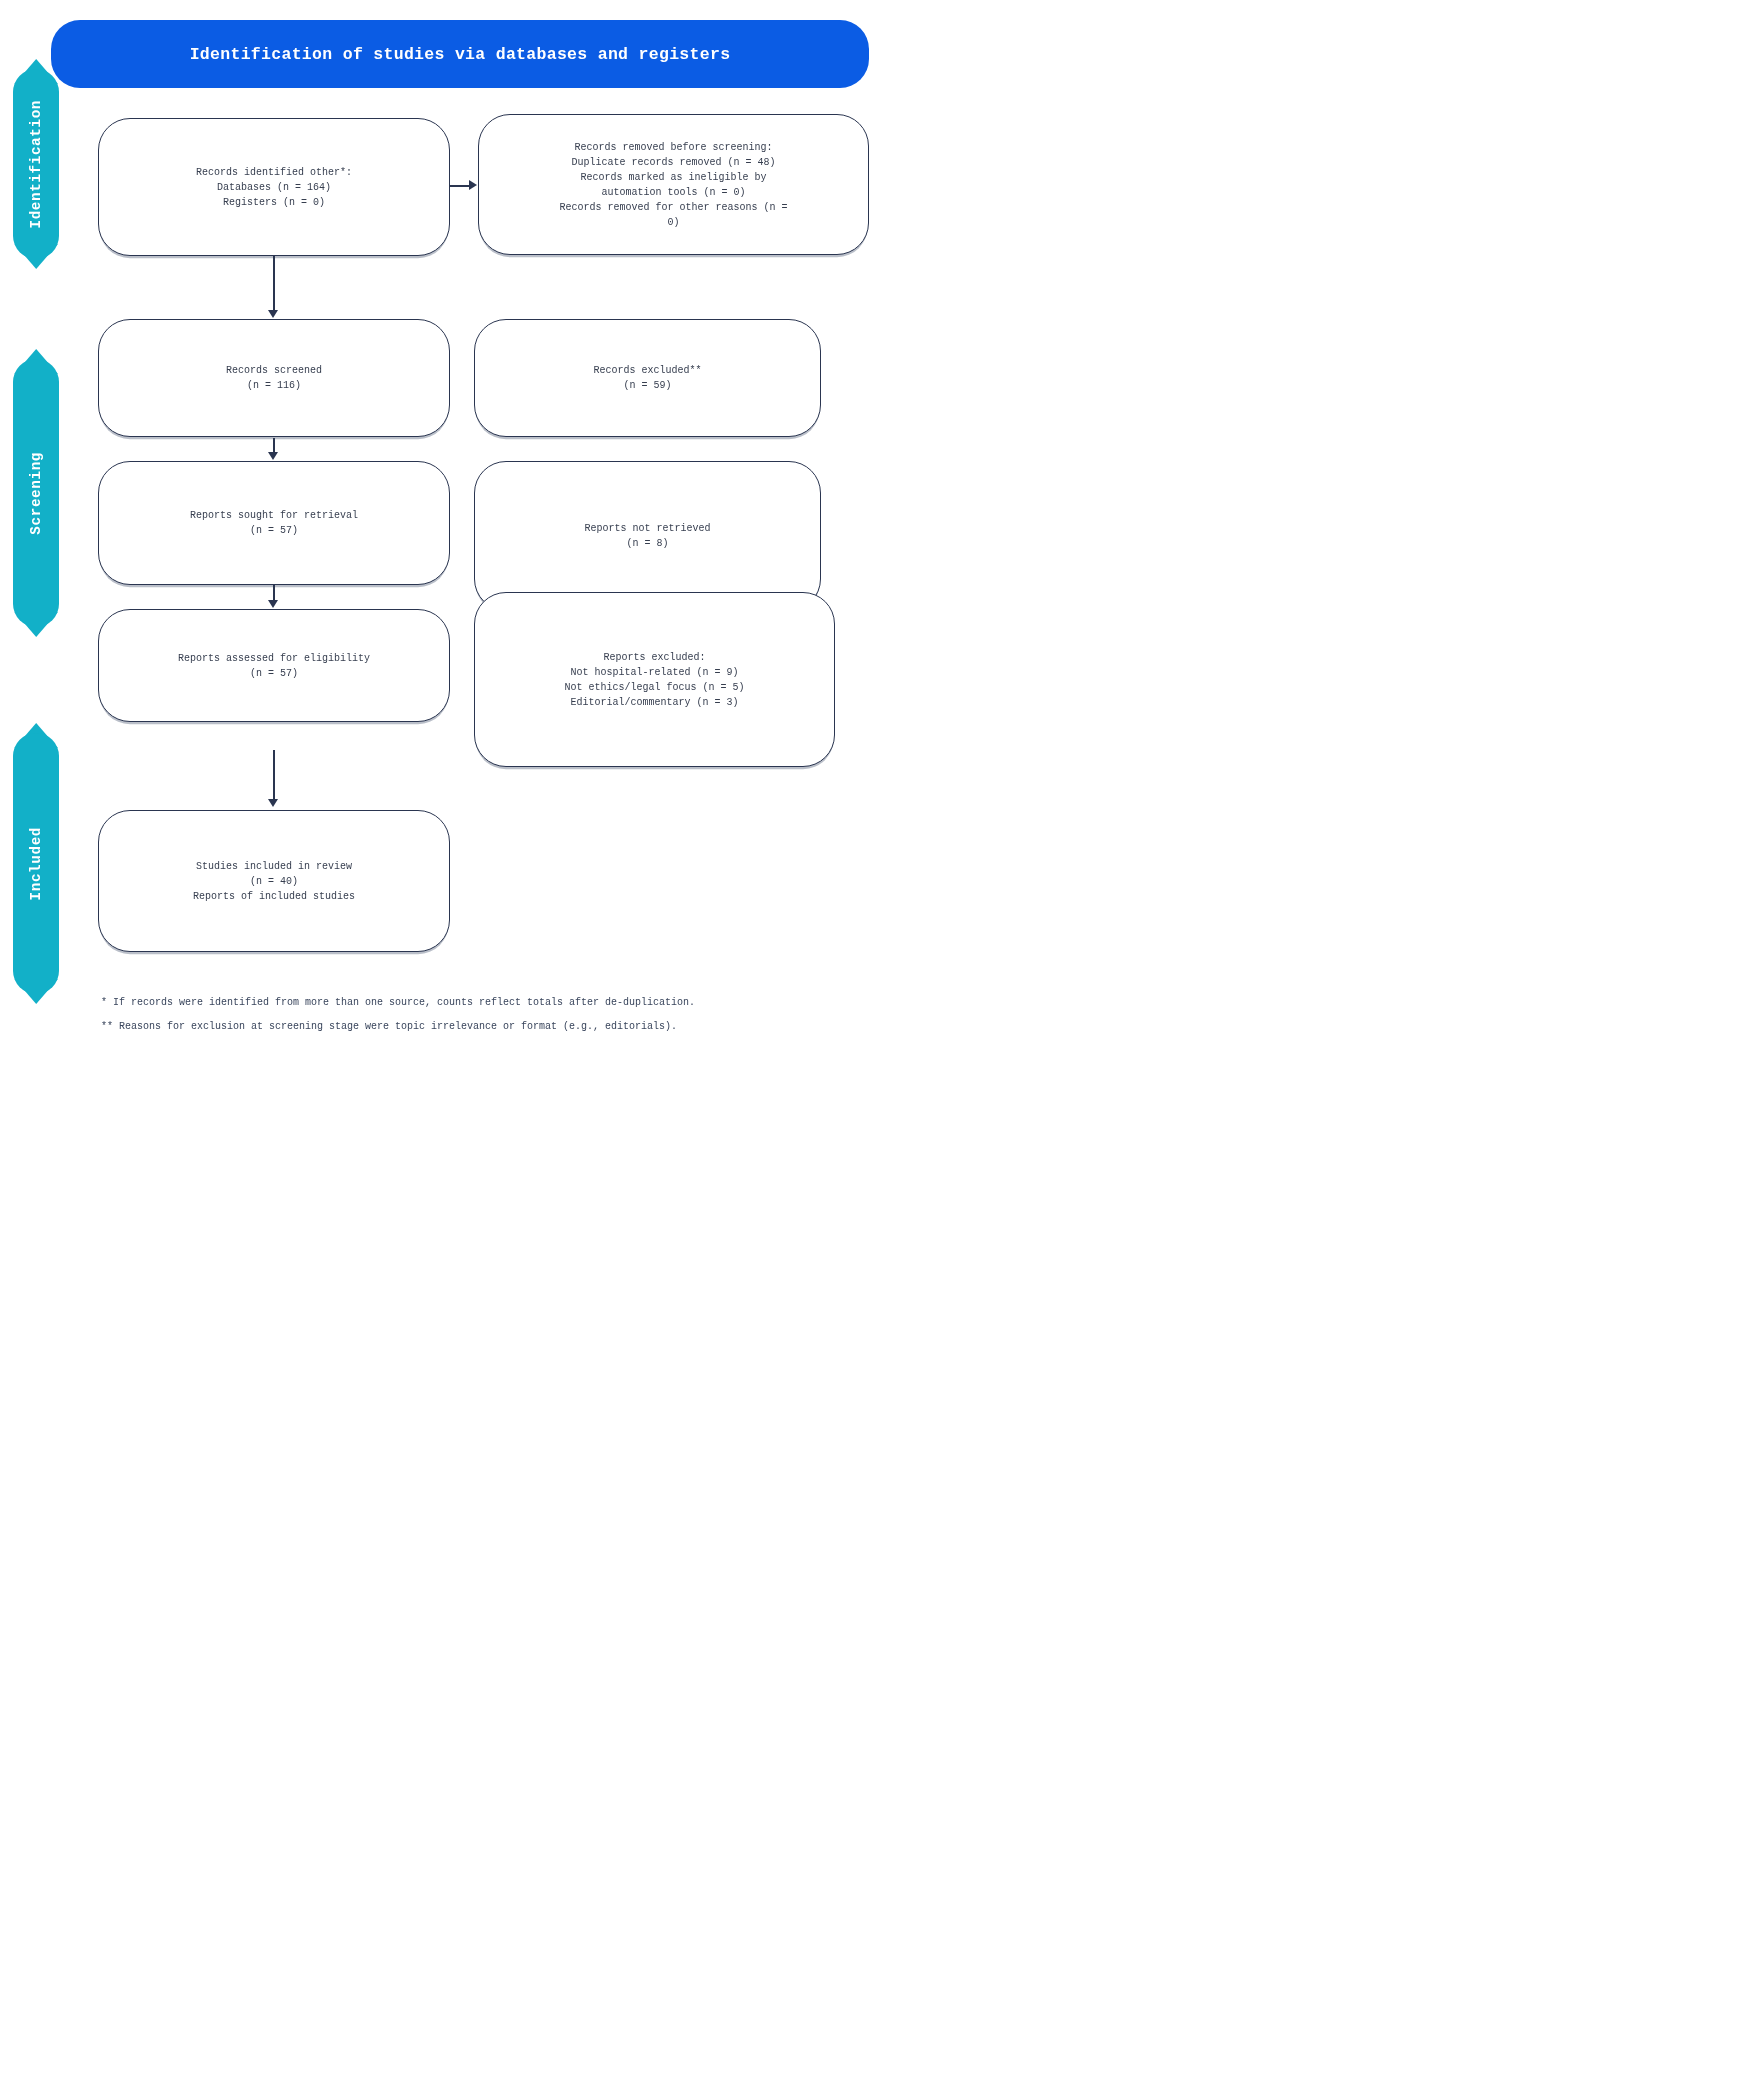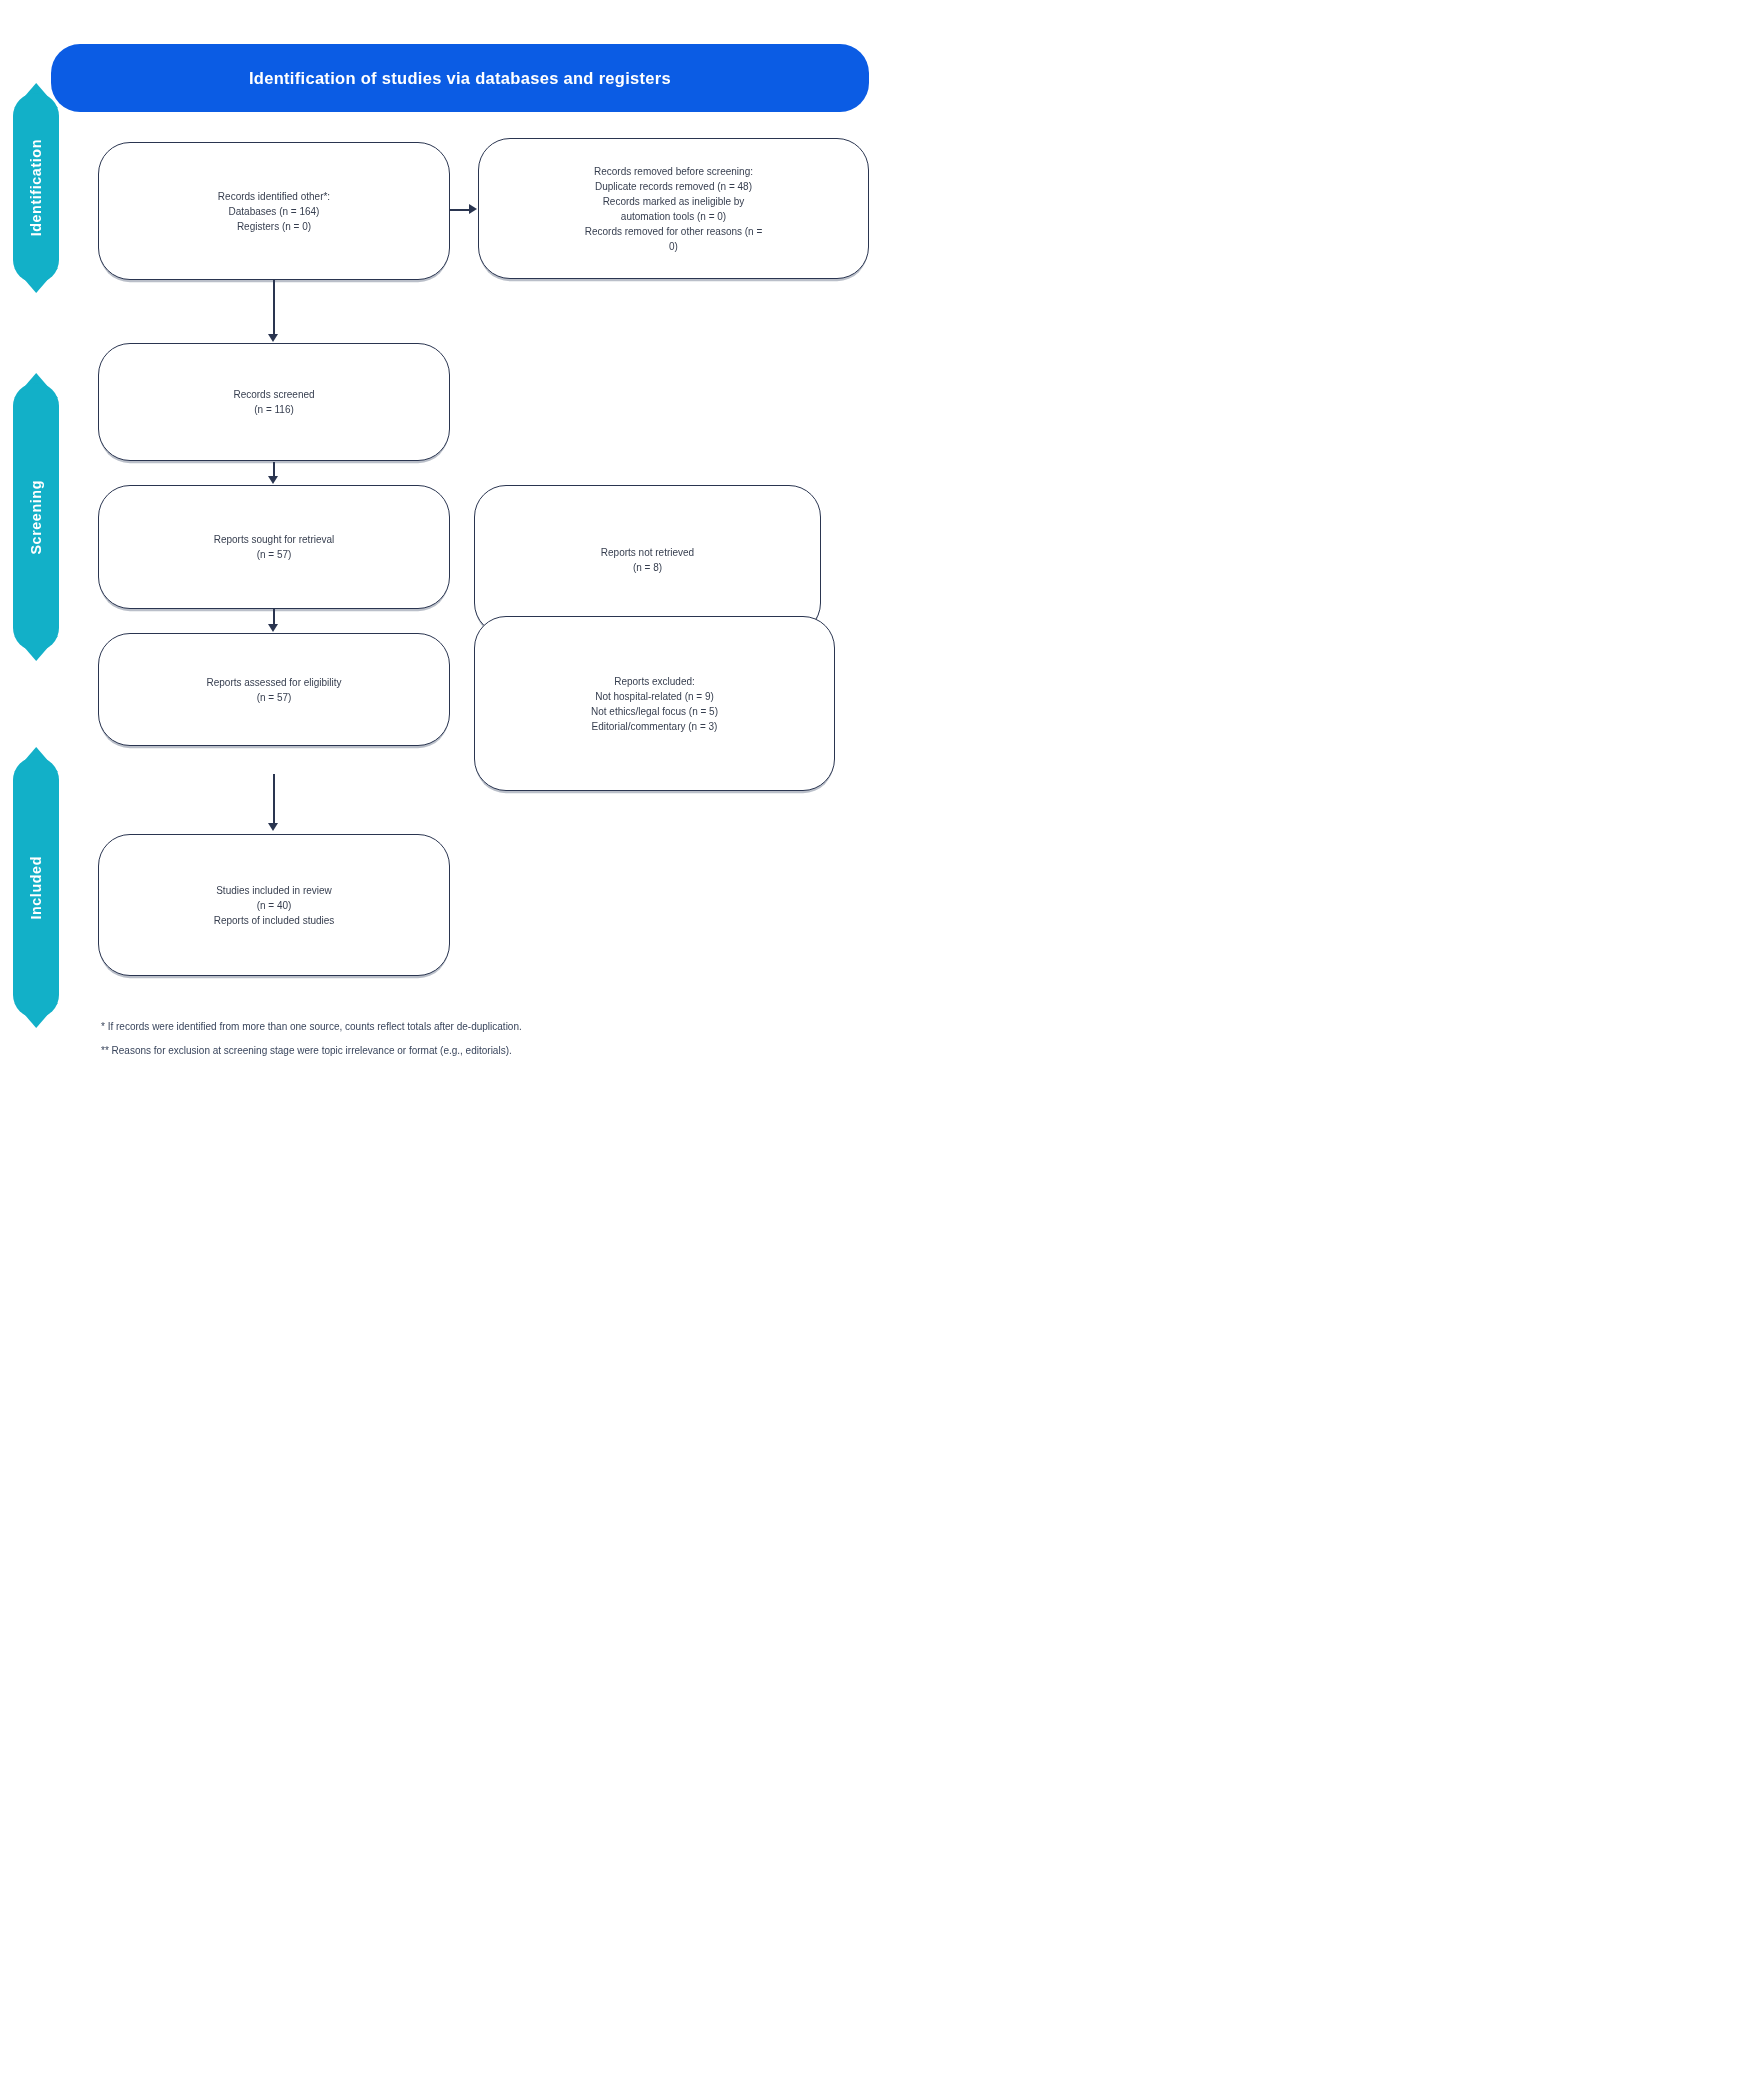--- a/index.html
+++ b/index.html
@@ -1,23 +1,22 @@
 <!DOCTYPE html>
 <html style="font-size:8.8px"><head>
 <meta charset="utf-8">
 <style>
   html, body { margin: 0; padding: 0; background: #ffffff; }
   .canvas {
     position: relative;
     width: 872px;
     height: 1049px;
     background: #ffffff;
-    font-family: Liberation Sans, sans-serif;
+    font-family: Liberation Mono, monospace;
     overflow: hidden;
-    margin-top: 24px;
   }
 
   
   .banner {
     position: absolute;
     left: 51px; top: 20px;
     width: 818px; height: 68px;
     background: #0b5ce4;
     border-radius: 29px;
     display: flex; align-items: center; justify-content: center;
@@ -203,20 +202,26 @@
     <div>
       <span class="ln">Records removed before screening:</span>
       <span class="ln">Duplicate records removed (n = 48)</span>
       <span class="ln">Records marked as ineligible by</span>
       <span class="ln">automation tools (n = 0)</span>
       <span class="ln">Records removed for other reasons (n =</span>
       <span class="ln">0)</span>
     </div>
   </div>
 
+  <div class="box" id="box-excluded">
+    <div>
+      <span class="ln">Records excluded**</span>
+      <span class="ln">(n = 59)</span>
+    </div>
+  </div>
 
   <div class="box" id="box-not-retrieved">
     <div>
       <span class="ln">Reports not retrieved</span>
       <span class="ln">(n = 8)</span>
     </div>
   </div>
 
   <div class="box" id="box-reports-excluded">
     <div>

